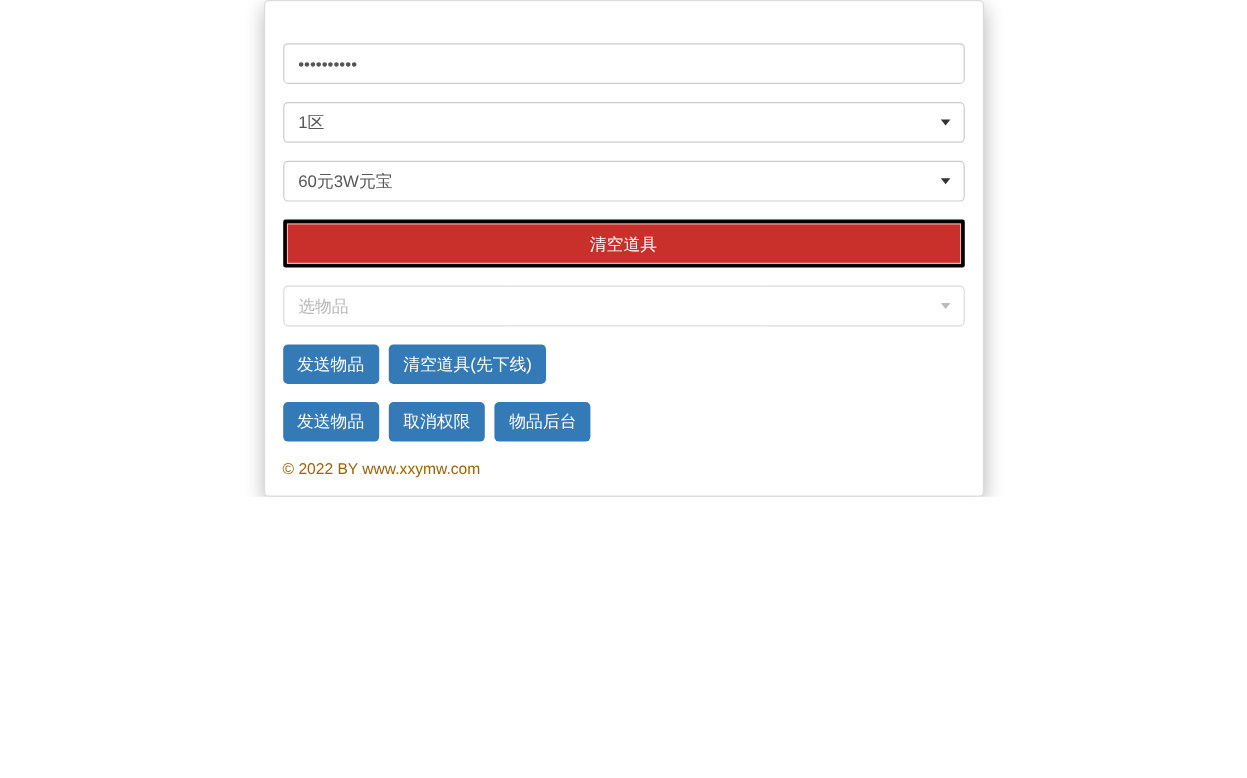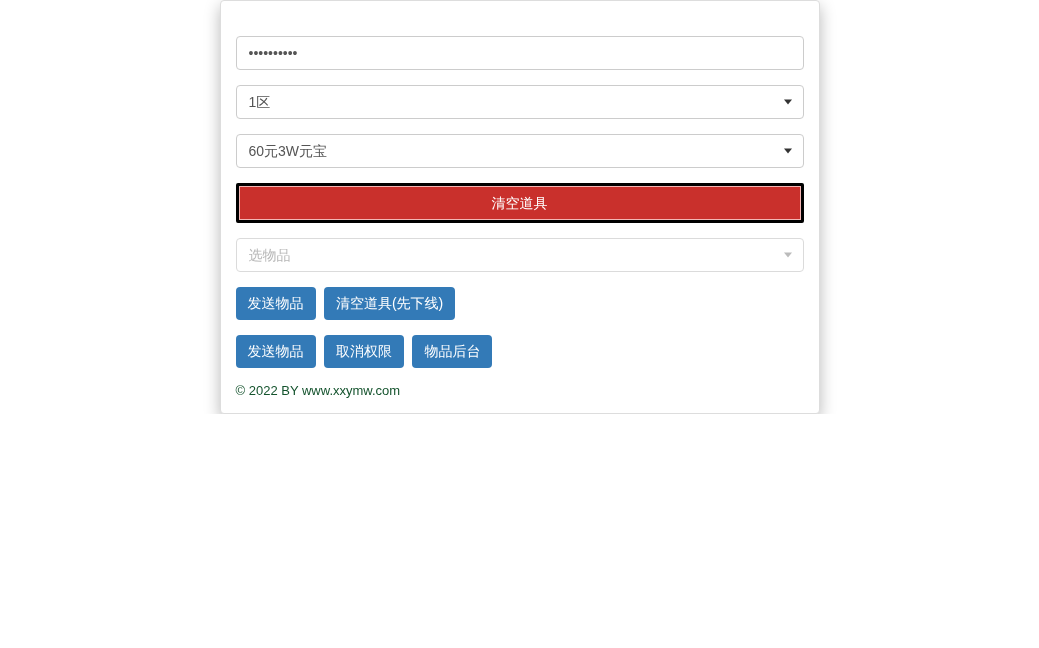--- a/index.html
+++ b/index.html
@@ -108,21 +108,21 @@
       font-size: 14px;
       border: 3px solid #000;
       border-radius: 2px;
       outline: none;
       box-shadow: inset 0 0 0 1px #f3b6b4;
       cursor: pointer;
       line-height: 1.3;
     }
     .footer-text {
       font-size: 13px;
-      color: #14532d;
+      color: #a16207;
       margin-top: 4px;
     }
     .btn-row {
       margin-bottom: 15px;
     }
   </style>
 </head>
 <body>
 
 <div class="panel">

